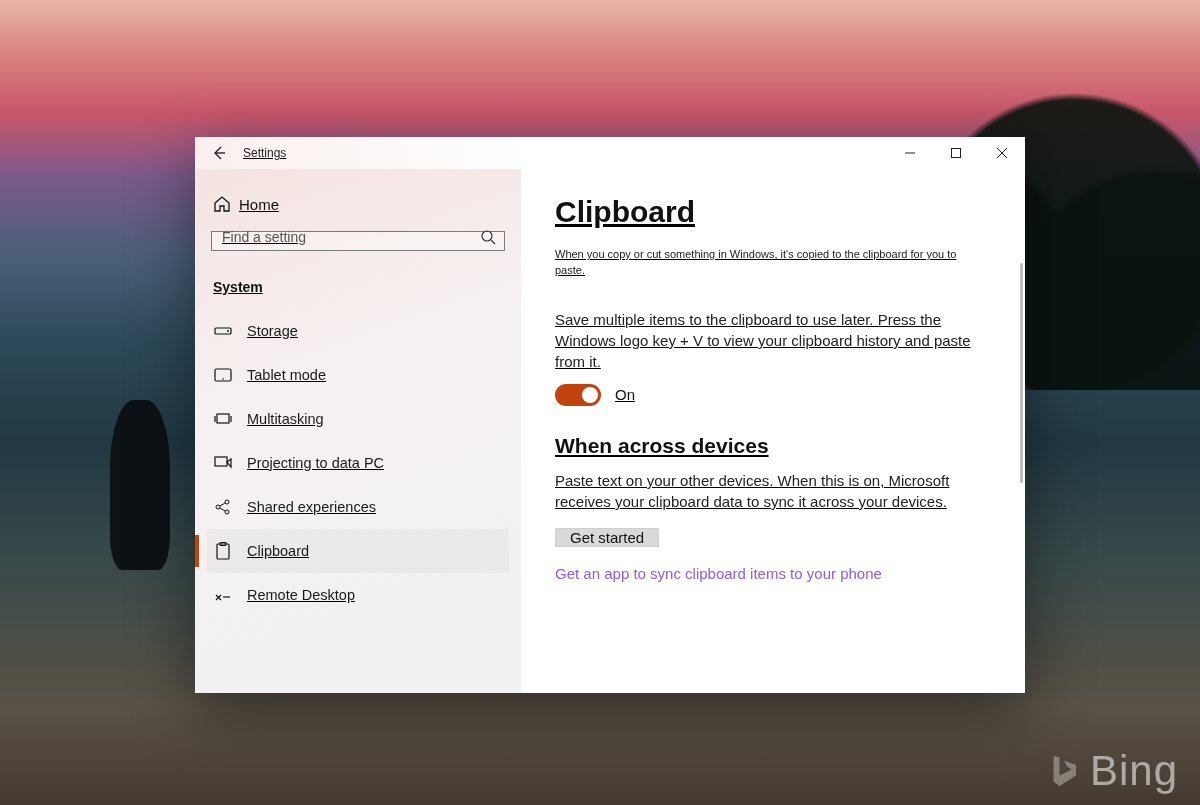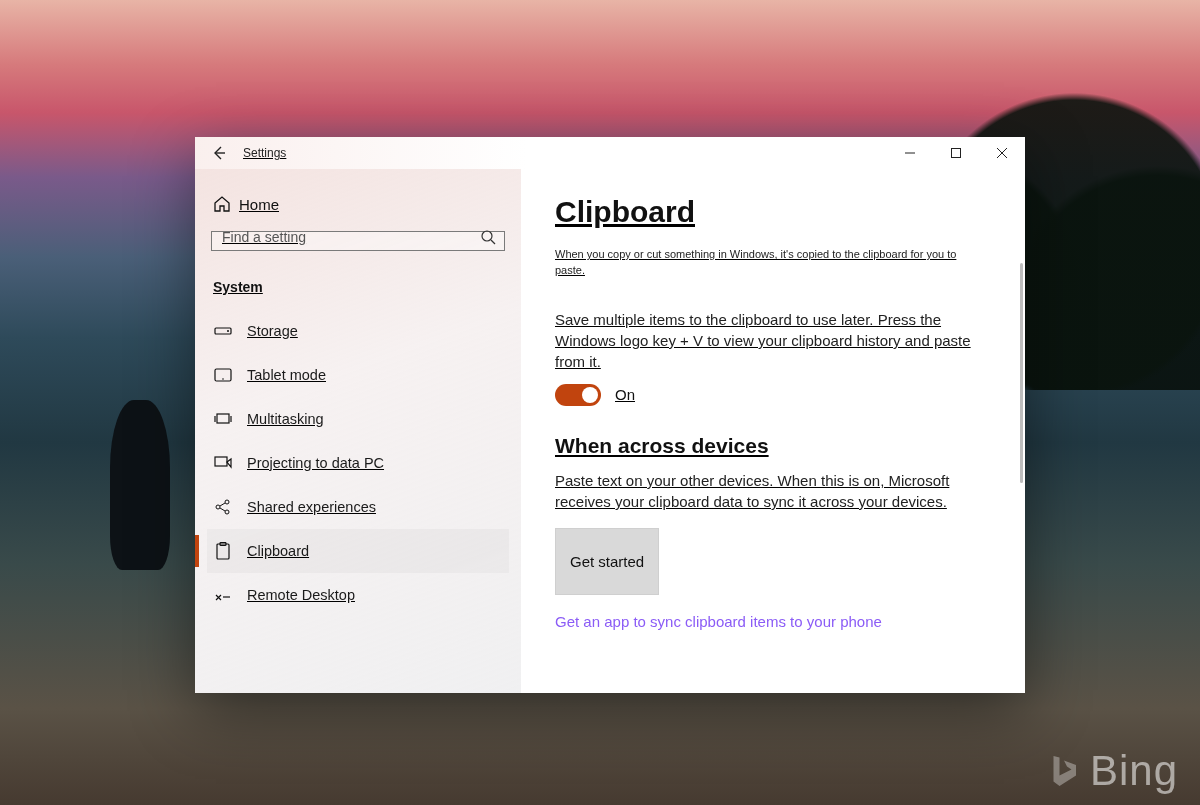--- a/index.html
+++ b/index.html
@@ -102,21 +102,21 @@
   .toggle {
     width:46px; height:22px; border-radius:11px; background:#c1440e; position:relative;
   }
   .toggle .knob {
     position:absolute; right:3px; top:3px; width:16px; height:16px; border-radius:50%; background:#fff;
   }
   .toggle-label { font-size:15px; color:#111; }
 
   .btn {
     display:inline-block; background:#d9d9d9; border:1px solid #cfcfcf; color:#111;
-    font-size:15px; padding:24px 14px; margin-top:4px; cursor:default;
+    font-size:15px; padding:0 14px; margin-top:4px; cursor:default;
   }
   a.link { display:inline-block; color:#8b5cf6; font-size:15px; margin-top:18px; text-decoration:none; }
 
   svg { display:block; }
 </style>
 </head>
 <body>
 
 <div class="desktop">
   <div class="sea-stack"></div>

